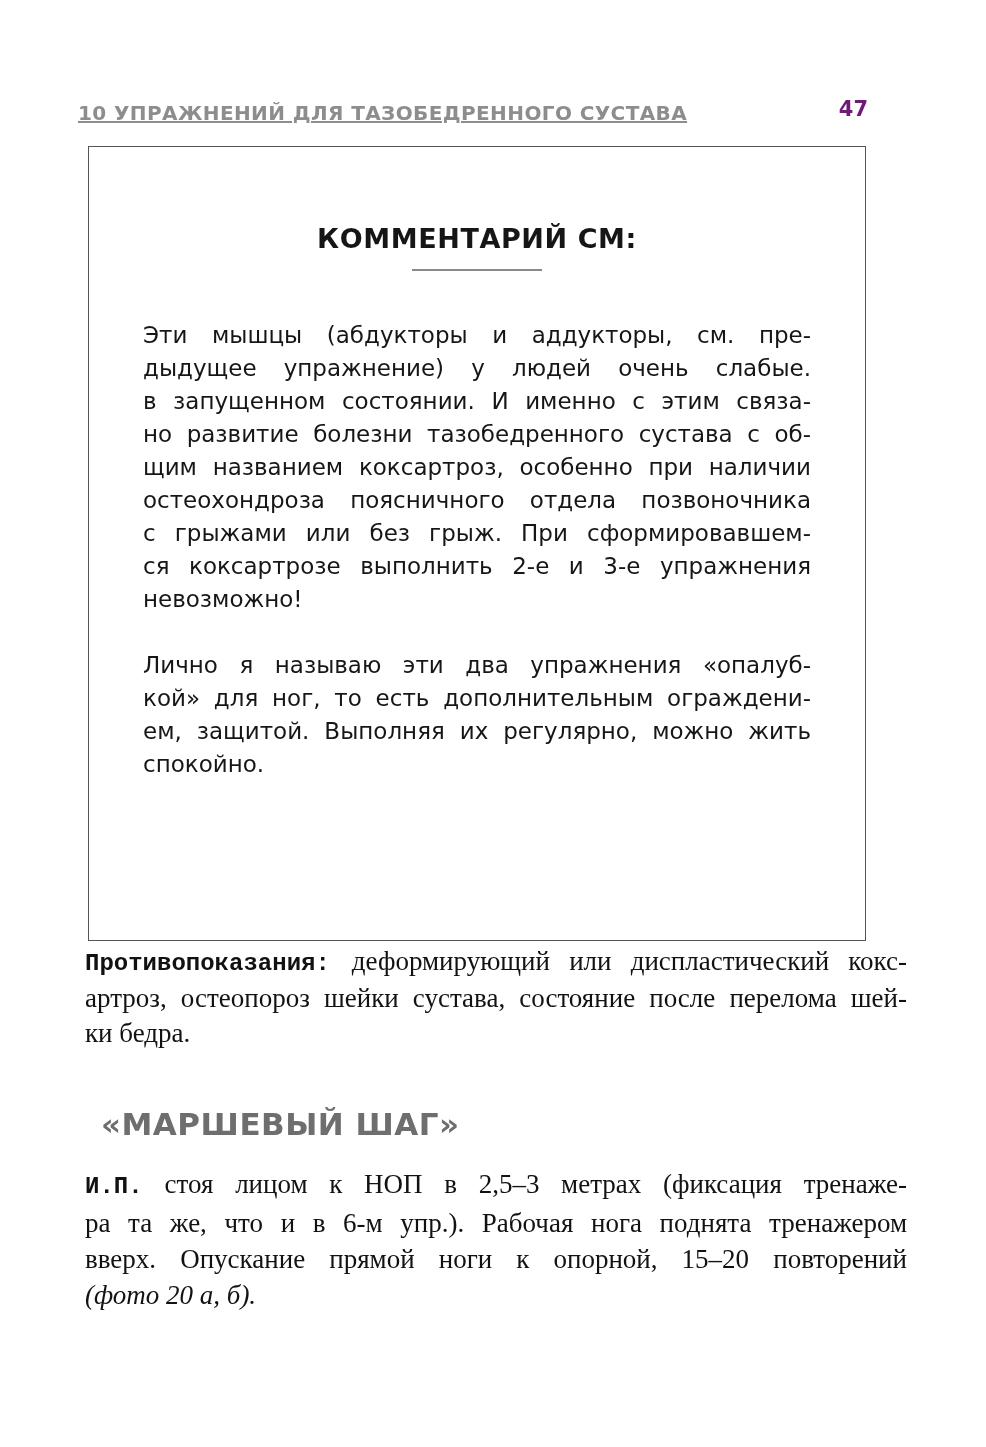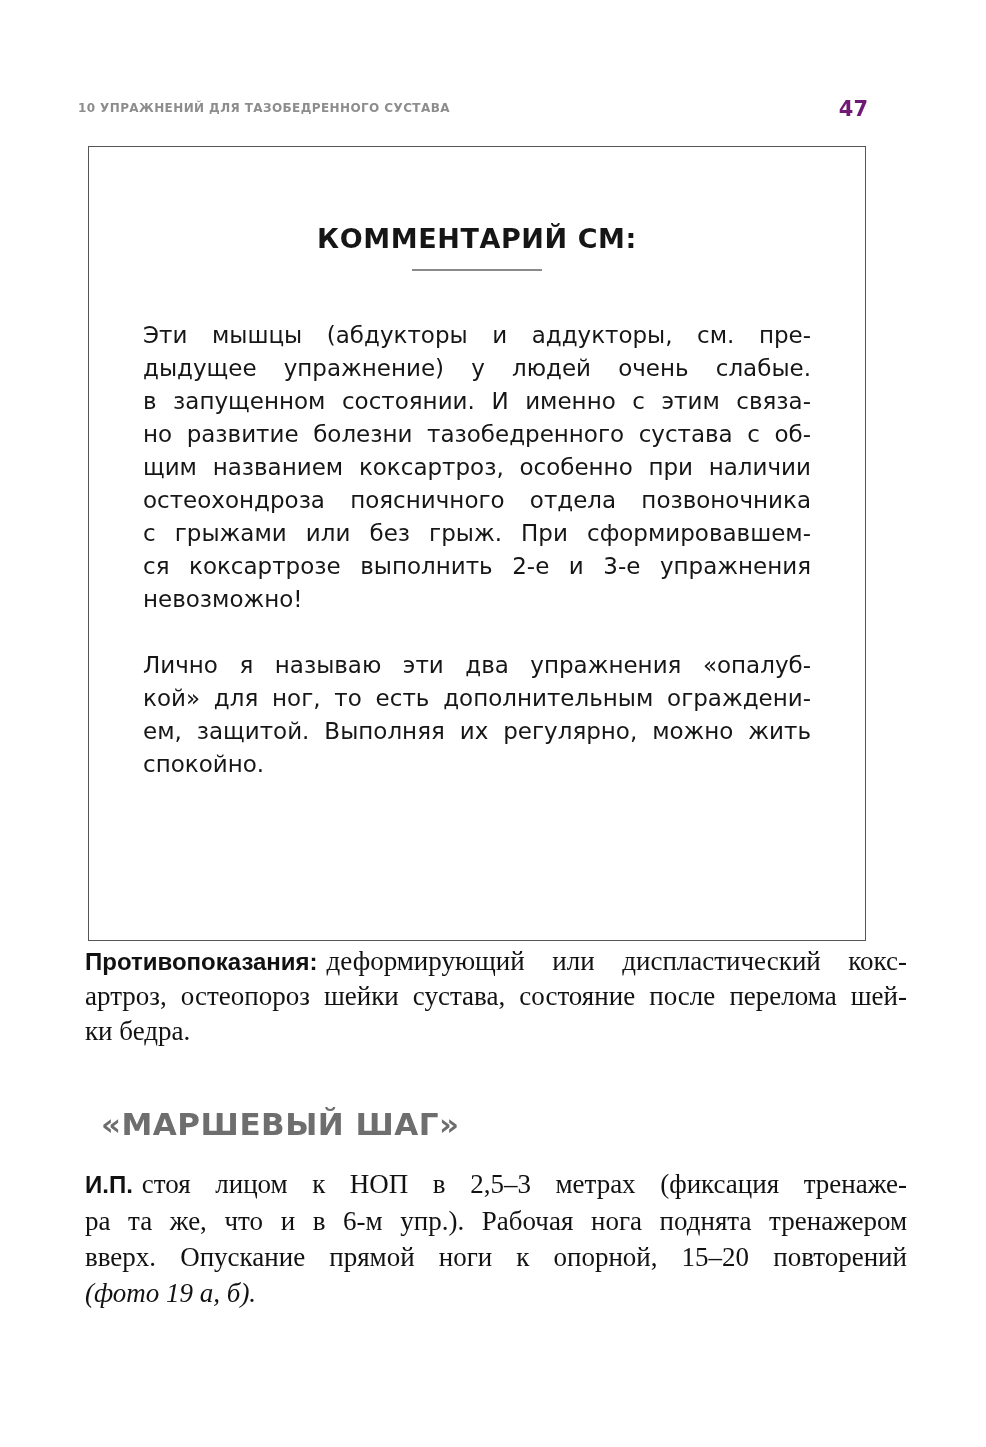--- a/index.html
+++ b/index.html
@@ -10,24 +10,25 @@
     background: #ffffff;
     font-family: "DejaVu Sans", sans-serif;
     color: var(--text, #1b1b1b);
     overflow: hidden;
   }
 
   
   .header-title {
     position: absolute;
     left: 78px; top: 101px;
-    font-size: 12px;
+    font-size: 20px;
     font-weight: 700;
     letter-spacing: 0.4px;
     color: var(--header-gray, #8d8d8d);
+    text-decoration: underline;
   }
   .page-number {
     position: absolute;
     right: 118px; top: 97px;
     font-size: 21px;
     font-weight: 700;
     color: #701a75;
   }
 
   
@@ -75,24 +76,24 @@
   .contra {
     position: absolute;
     left: 85px; top: 944px;
     width: 822px;
     font-family: "Liberation Serif", serif;
     font-size: 27px;
     line-height: 35px;
     color: #121212;
   }
   .inline-label {
-    font-family: Liberation Sans, sans-serif;
+    font-family: Liberation Mono, monospace;
     font-weight: 700;
     font-size: 24px;
-    margin-right: 9px;
+    margin-right: 22px;
     color: #111111;
   }
 
   .section-heading {
     position: absolute;
     left: 101px; top: 1106px;
     font-size: 31px;
     font-weight: 700;
     letter-spacing: 0.5px;
     color: var(--heading-gray, #6e6e6e);
@@ -146,16 +147,16 @@
     <div class="jline">артроз, остеопороз шейки сустава, состояние после перелома шей-</div>
     <div class="jline last">ки бедра.</div>
   </div>
 
   <div class="section-heading">«МАРШЕВЫЙ ШАГ»</div>
 
   <div class="ip-para">
     <div class="jline"><span class="inline-label">И.П.</span><span>стоя лицом к НОП в 2,5–3 метрах (фиксация тренаже-</span></div>
     <div class="jline">ра та же, что и в 6-м упр.). Рабочая нога поднята тренажером</div>
     <div class="jline">вверх. Опускание прямой ноги к опорной, 15–20 повторений</div>
-    <div class="jline last italic">(фото 19 а, б).</div>
+    <div class="jline last italic">(фото 20 а, б).</div>
   </div>
 
 </div>
 
 </body></html>

